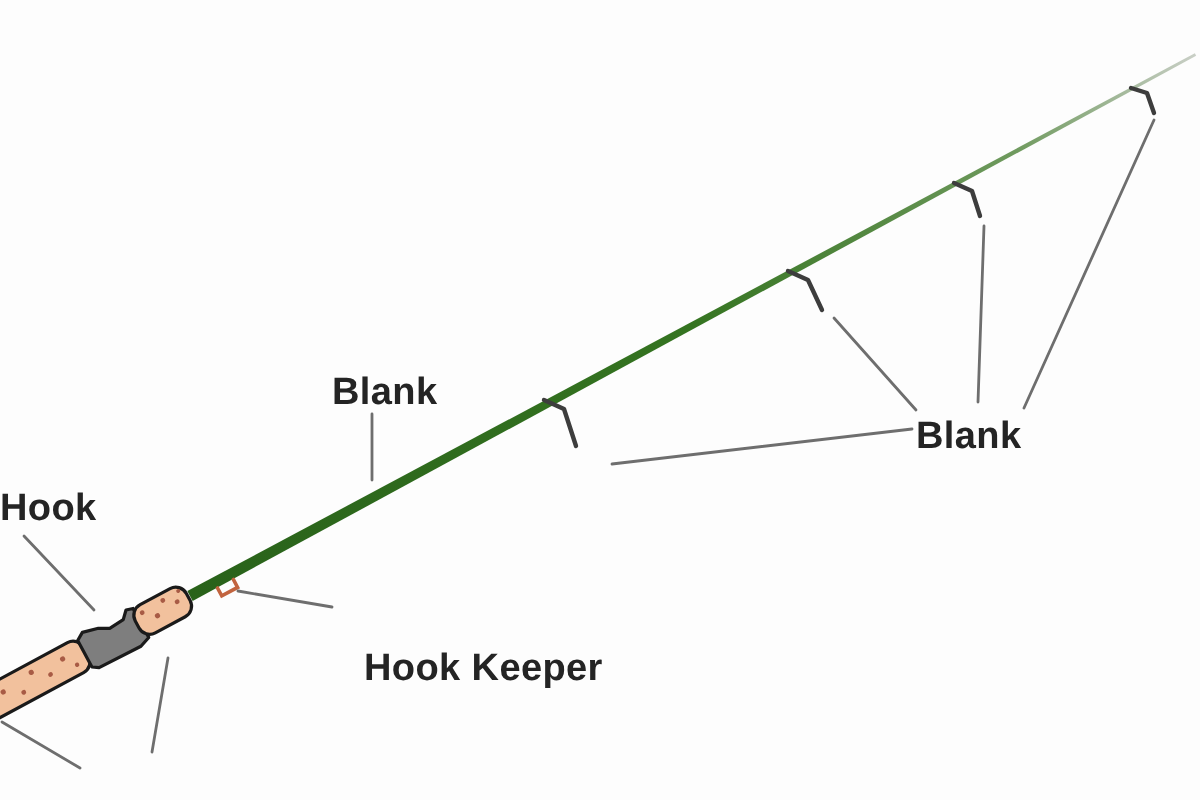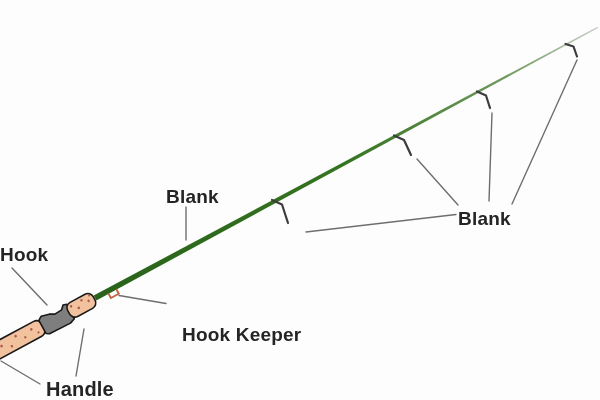--- a/index.html
+++ b/index.html
@@ -85,15 +85,14 @@
       <line x1="417" y1="159" x2="458" y2="205"></line>
       <line x1="492" y1="113" x2="489" y2="201"></line>
       <line x1="577" y1="60" x2="512" y2="204"></line>
     </g>
   </svg>
 
   <div class="diagram-label lbl-seat">Hook</div>
   <div class="diagram-label lbl-blank">Blank</div>
   <div class="diagram-label lbl-hook">Hook Keeper</div>
   <div class="diagram-label lbl-guides">Blank</div>
-  <div class="diagram-label lbl-handle">Handle</div>
 
 </div>
 
 </body></html>

